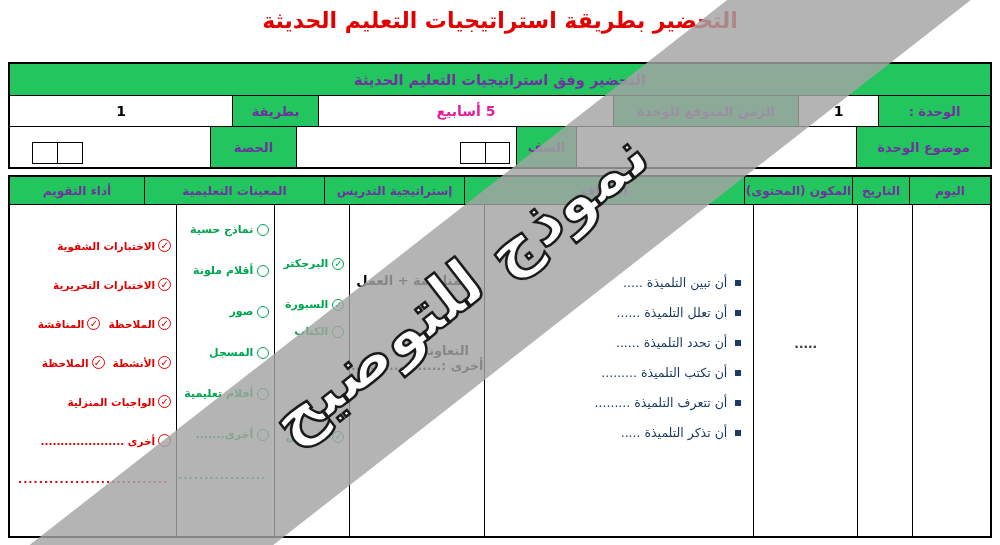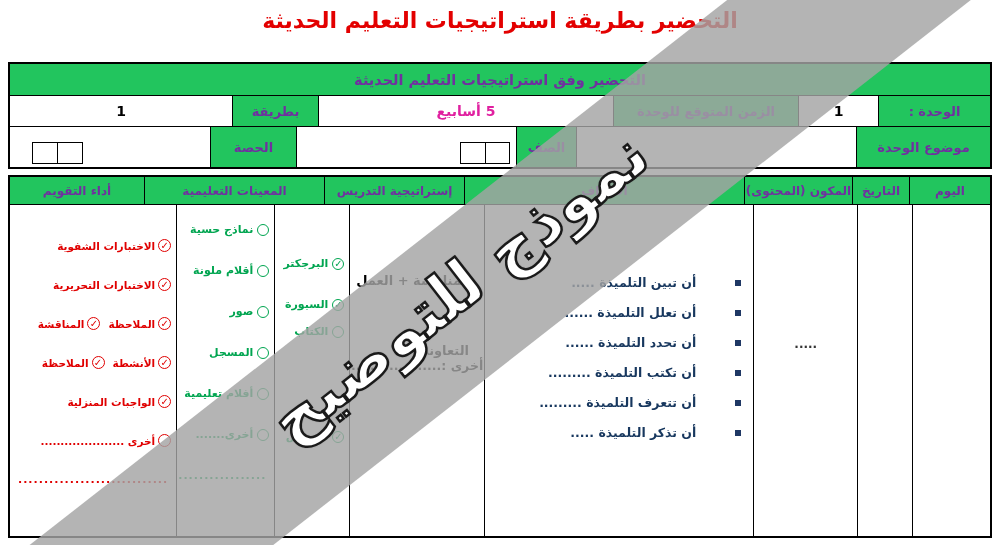--- a/index.html
+++ b/index.html
@@ -39,21 +39,21 @@
   .mrow.head .cell { height:27px; font-size:12px; }
   .mrow.body { height:331px; }
   .col { height:100%; }
   .col:not(:first-child){ border-right:1.5px solid #000; }
   .c-day{width:80px;} .c-date{width:57px;} .c-content{width:108px;}
   .c-obj{width:280px;} .c-strat{width:140px;} .c-aids{width:180px;} .c-assess{flex:1;}
 
   .col-content { padding-top:132px; text-align:center; font-size:12px; font-weight:bold; color:#333; }
 
   .col-obj { padding-top:70px; }
-  .obj { display:flex; align-items:center; margin:0 12px 15px 0; color:#17375e; font-weight:bold; font-size:12.5px; white-space:nowrap;gap:31px; }
+  .obj { display:flex; align-items:center; margin:0 12px 15px 0; color:#17375e; font-weight:normal; font-size:12.5px; white-space:nowrap; }
   .sq { width:6px; height:6px; background:#1f3864; margin-left:8px; flex:none; }
 
   .col-strat { padding-top:68px; font-weight:bold; color:#000; }
   .s1 { text-align:right; padding-right:13px; font-size:13px; white-space:nowrap; }
   .s2 { text-align:right; padding-right:15px; margin-top:55px; font-size:13px; }
   .s3 { text-align:center; font-size:12.5px; }
 
   .aids-wrap { display:flex; height:100%; }
   .aids-primary { width:74px; padding-top:52px; }
   .aids-secondary { flex:1; border-right:1.5px solid #000; padding-top:18px; }

